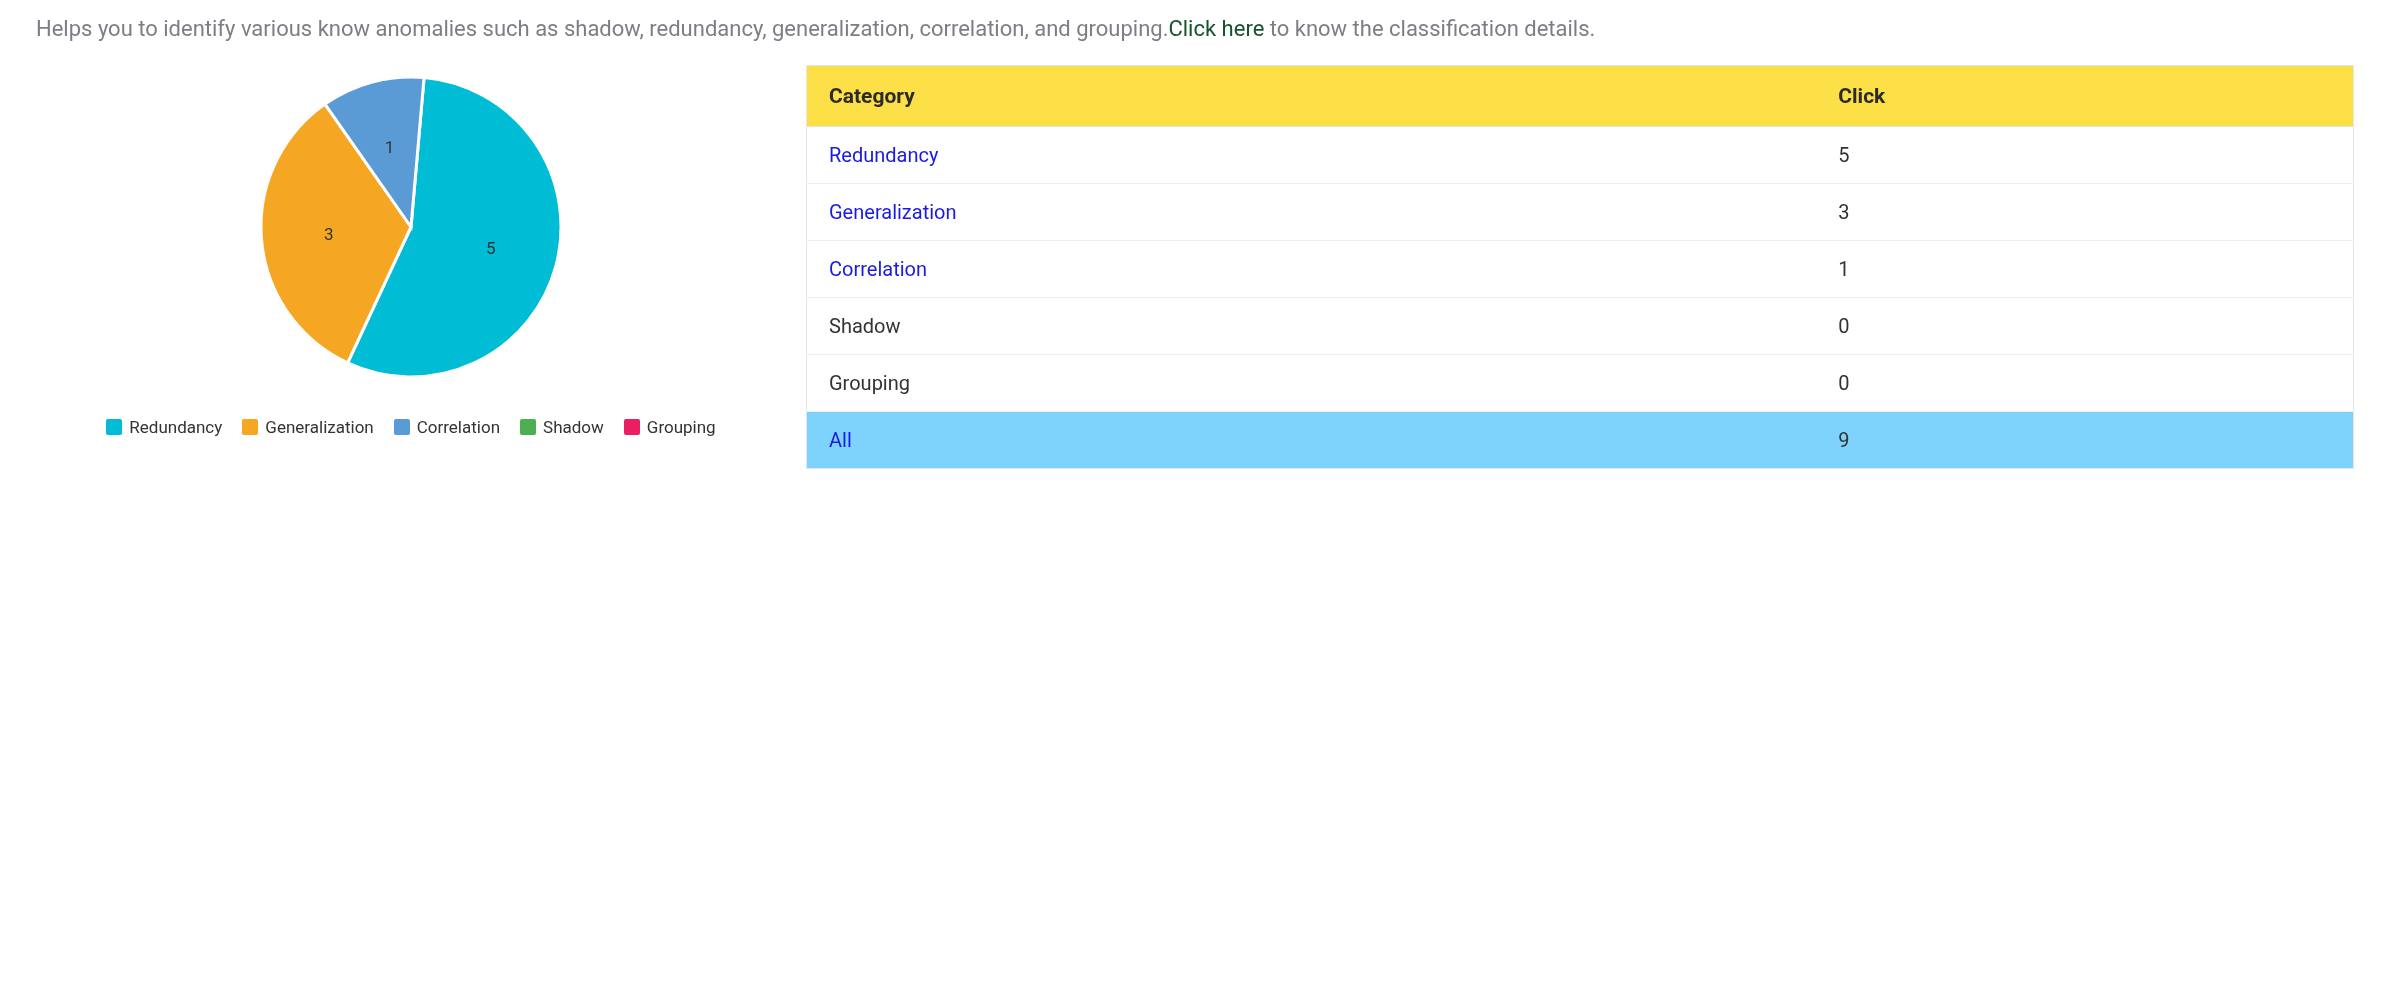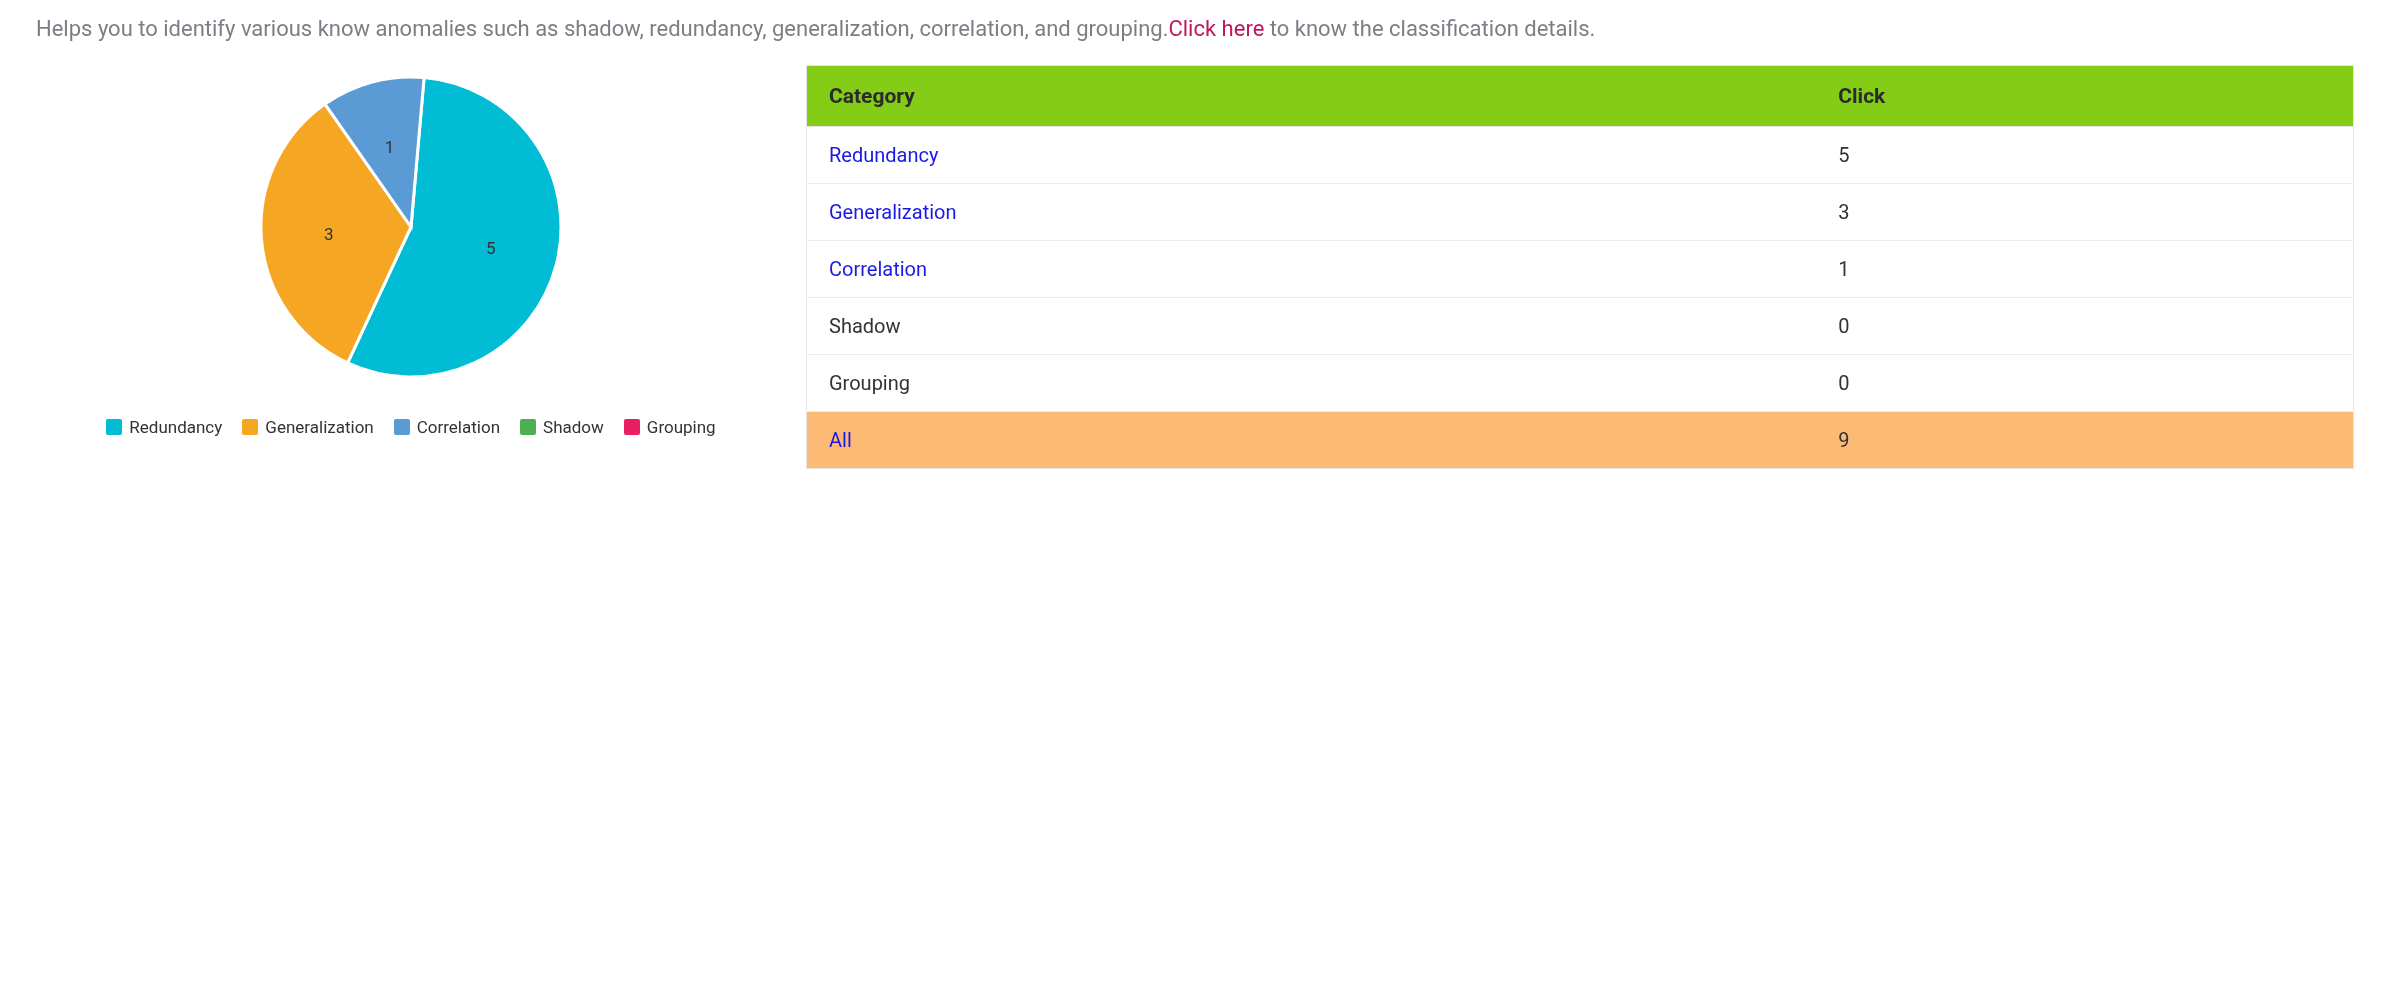--- a/index.html
+++ b/index.html
@@ -12,21 +12,21 @@
     .container {
       padding: 16px 36px;
     }
     .description {
       color: #7b7f85;
       font-size: 22px;
       font-weight: 400;
       margin-bottom: 24px;
     }
     .description a {
-      color: #be185d;
+      color: #14532d;
       text-decoration: none;
       cursor: pointer;
     }
     .content {
       display: flex;
       gap: 20px;
       align-items: flex-start;
     }
     .chart-panel {
       flex: 0 0 auto;
@@ -73,38 +73,38 @@
     .table-panel {
       flex: 1 1 auto;
     }
     table {
       border-collapse: collapse;
       width: 100%;
       border: 1px solid #e6e6e6;
     }
     thead th {
       text-align: left;
-      background: #84cc16;
+      background: #fde047;
       padding: 18px 22px;
       font-size: 21px;
       font-weight: 700;
       color: #2b2b2b;
       border-bottom: 1px solid #e6e6e6;
     }
     tbody td {
       padding: 16px 22px;
       font-size: 20px;
       border-bottom: 1px solid #eee;
       color: #333;
     }
     tbody tr:last-child td {
       border-bottom: none;
     }
     tbody tr.alt {
-      background: #fdba74;
+      background: #7dd3fc;
     }
     tbody td.link {
       color: #1a1ae6;
       cursor: pointer;
     }
     tbody td.plain {
       color: #333;
     }
   </style>
 </head>

